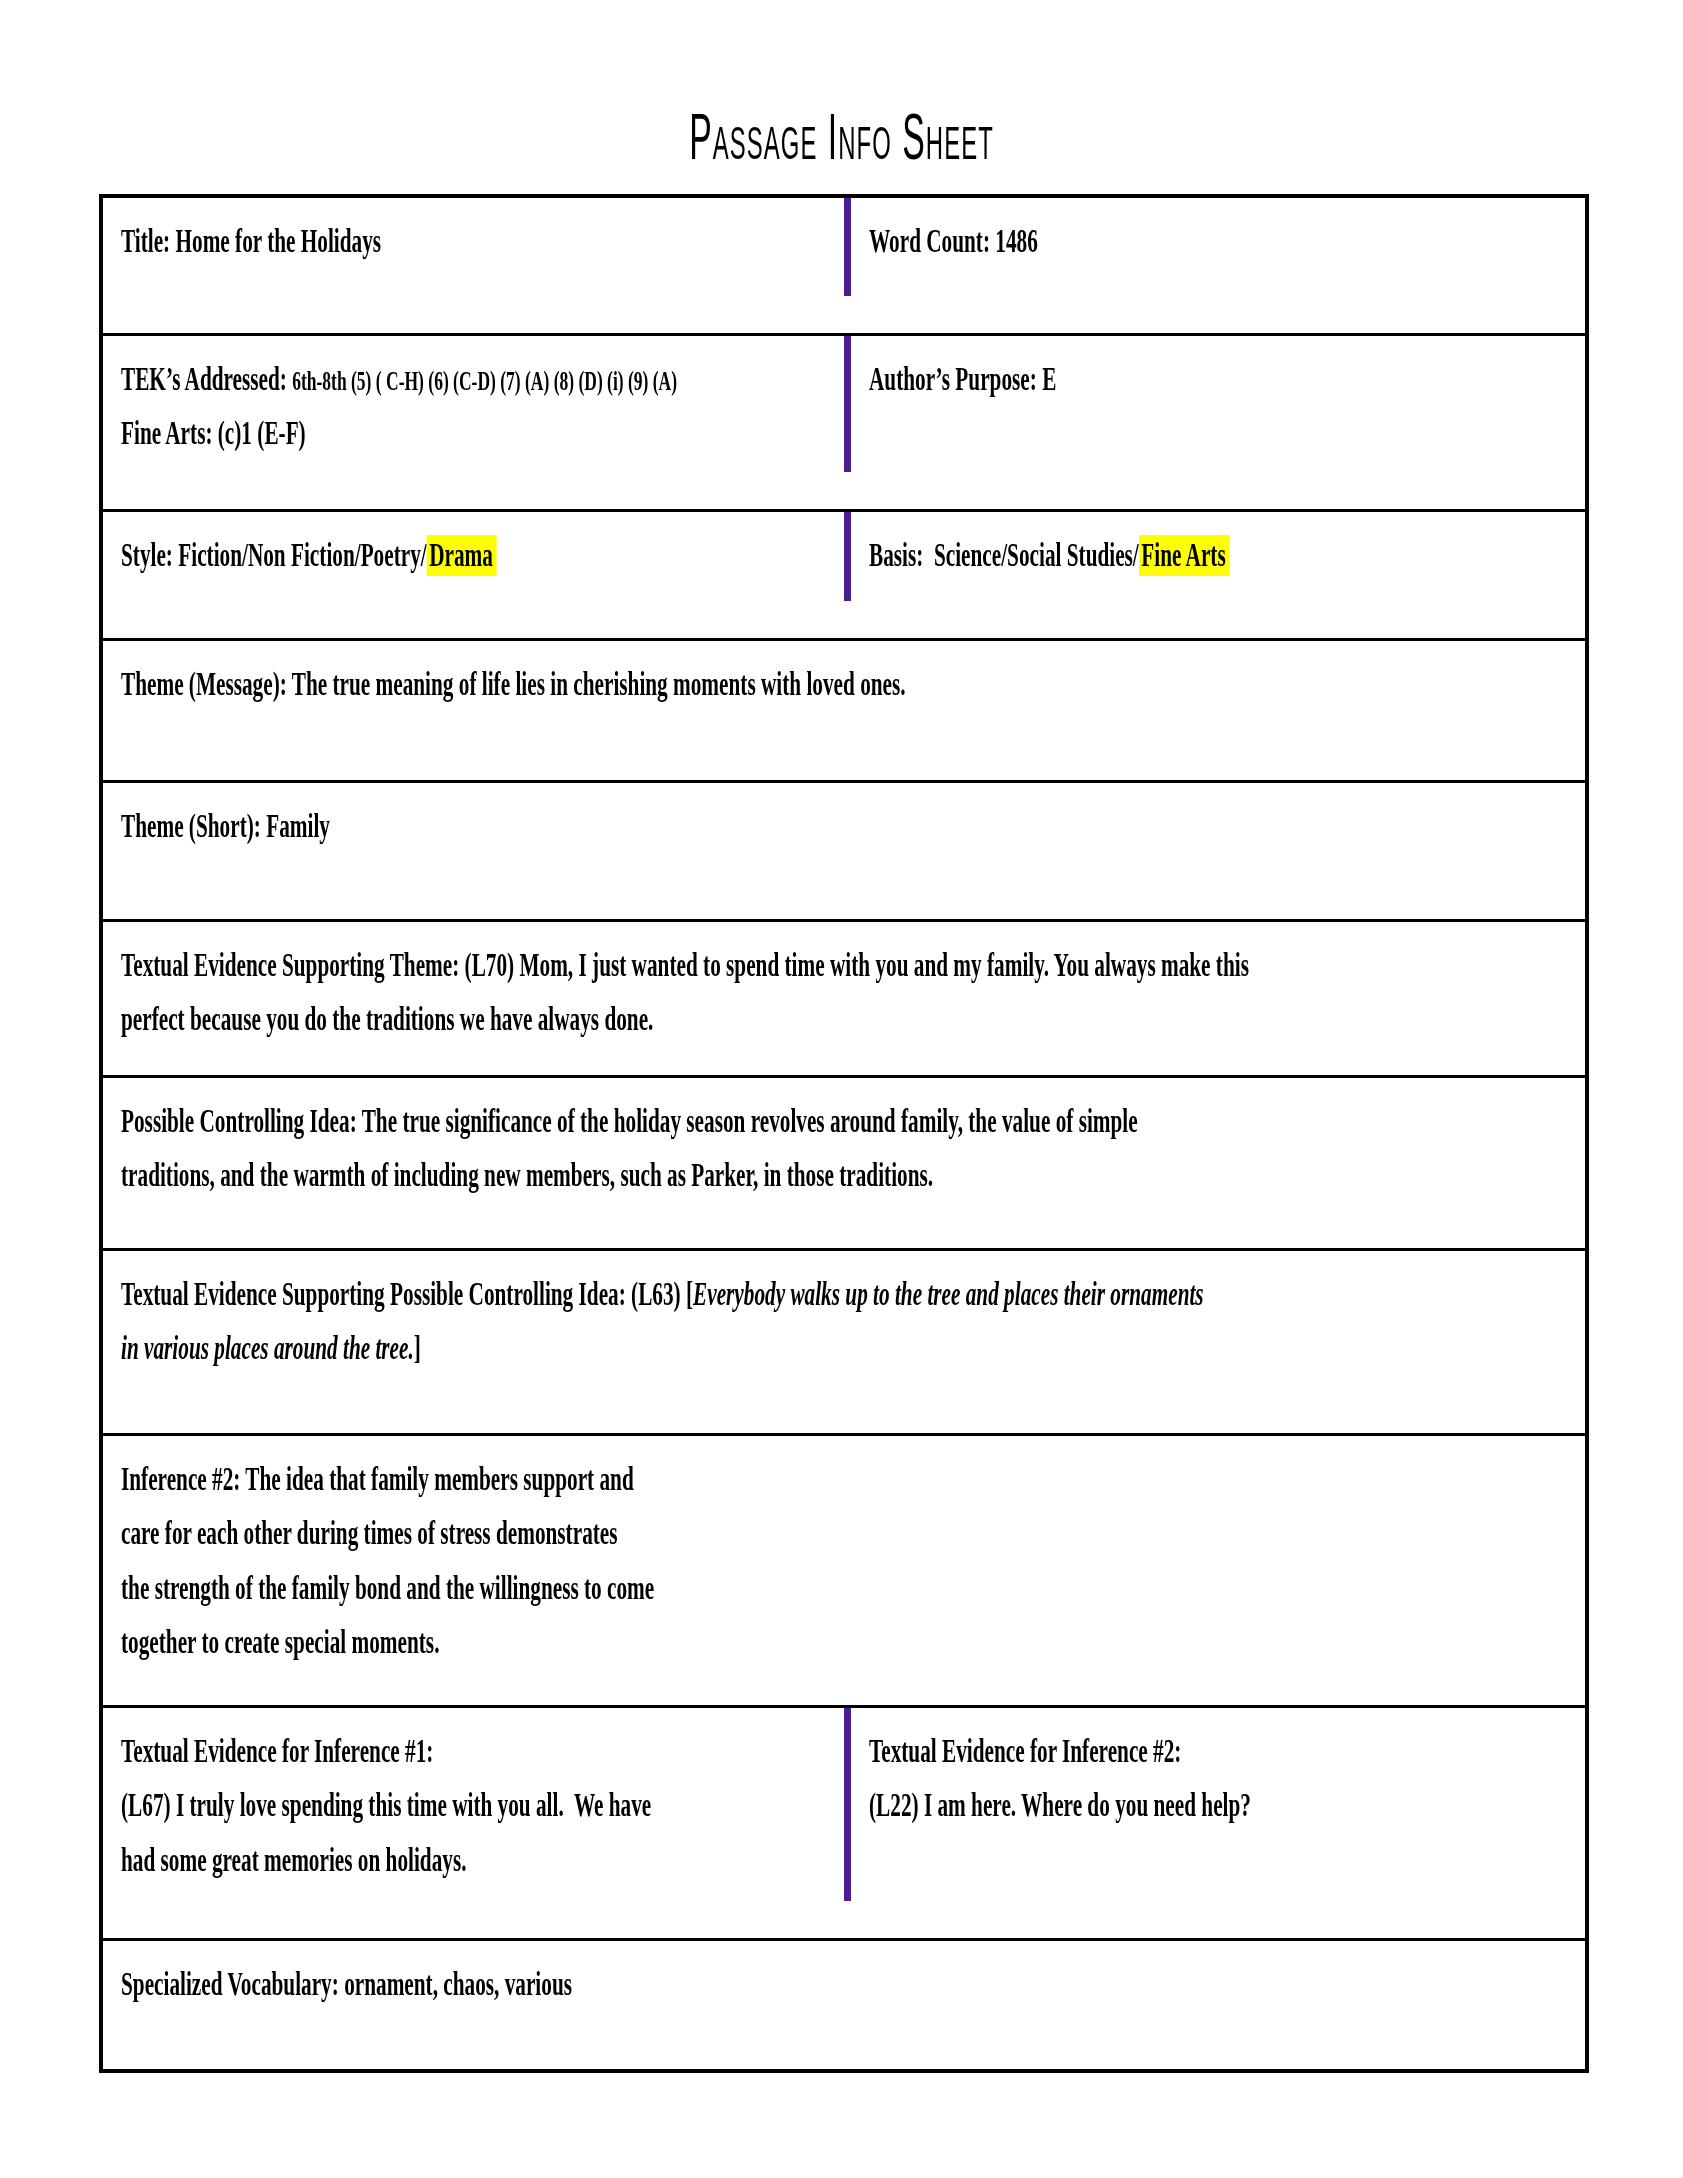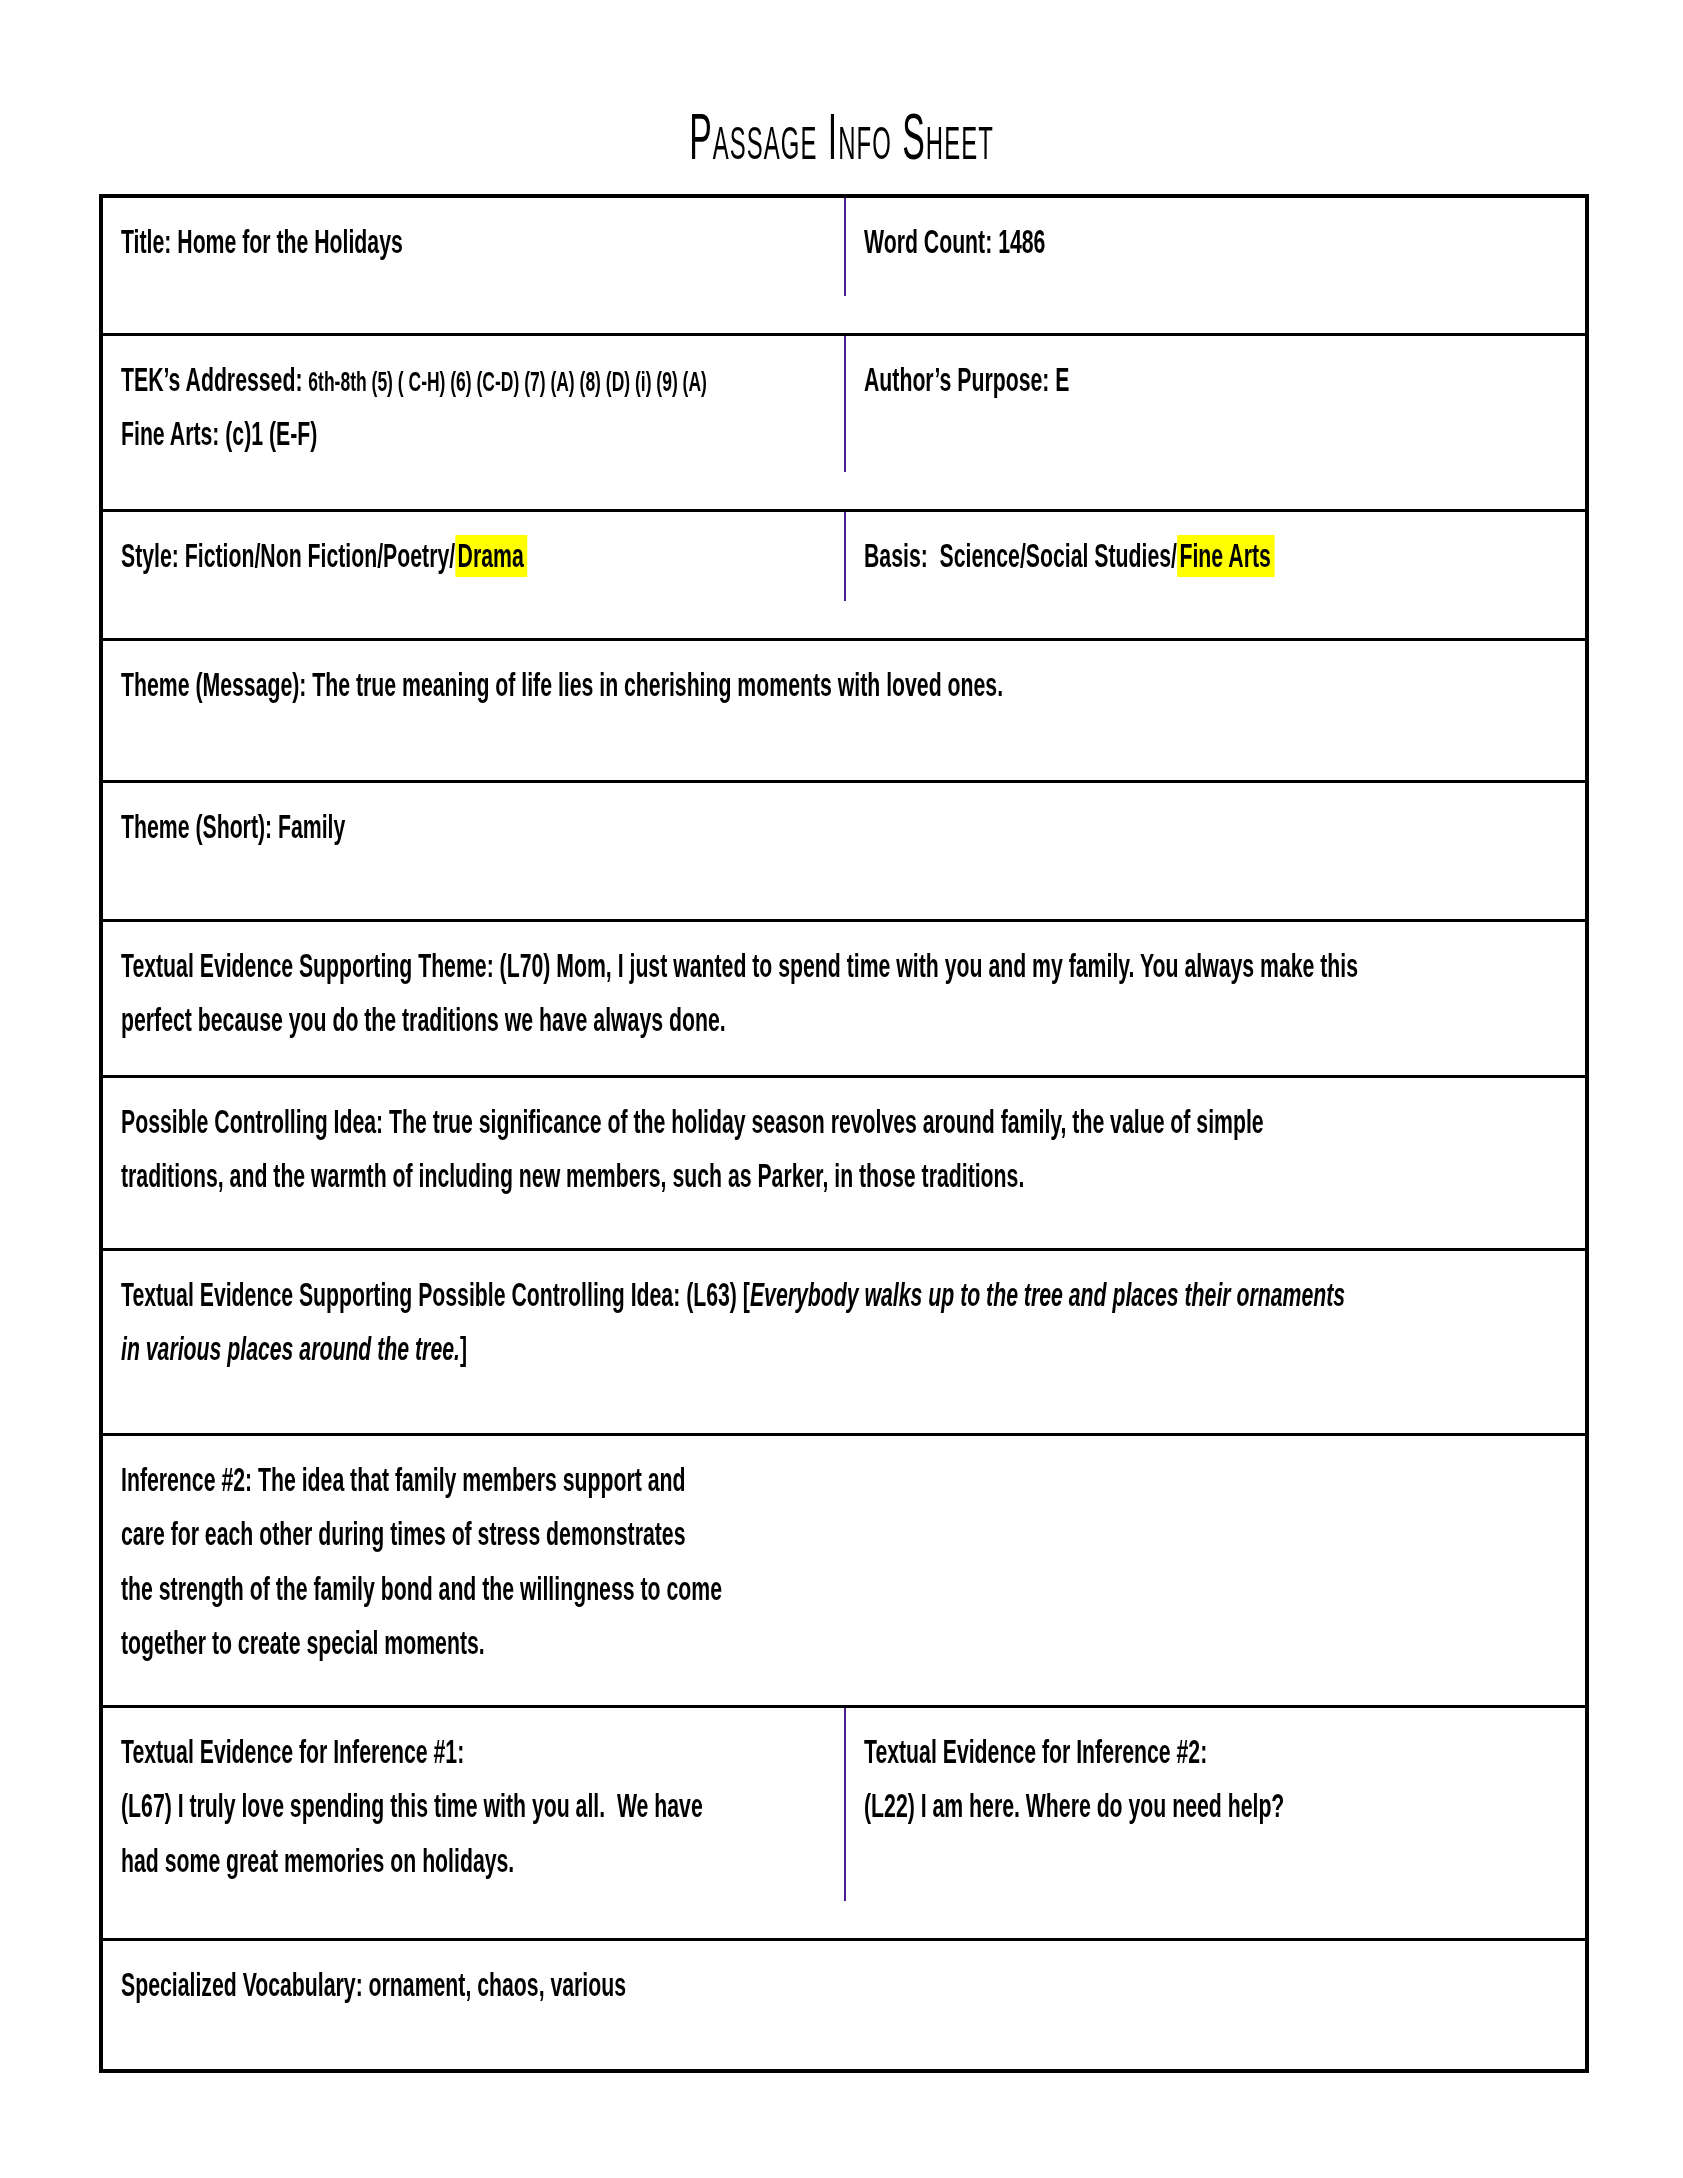--- a/index.html
+++ b/index.html
@@ -15,28 +15,29 @@
     text-align:center;
     font-variant:small-caps;
     font-size:65px; font-weight:400; letter-spacing:2px;
     transform:scaleX(0.52); transform-origin:center top;
     white-space:nowrap;
   }
   .sheet {
     position:absolute; left:99px; top:194px; width:1482px;
     border:4px solid #000;
     background:#fff;
+    font-family:Liberation Serif, serif;
   }
   .row { display:flex; box-sizing:border-box; position:relative; }
   .row + .row { border-top:3px solid #000;margin-top:37px; }
   .cell {
     box-sizing:border-box; flex:1 1 50%;
     padding:16px 18px; overflow:hidden; position:relative;
   }
-  .cell + .cell { border-left:2px solid #4c1d95; }
+  .cell + .cell { border-left:7px solid #4c1d95; }
   .cell.full { flex:1 1 100%; }
   .t {
     font-size:34px; font-weight:700; line-height:1.6;
     transform:scaleX(0.625); transform-origin:left top;
     width:160%;
   }
   .t.abs { position:absolute; top:16px; width:auto; white-space:nowrap; }
   .small { font-size:28px; }
   .i { font-style:italic; }
   .hl { background:#ffff00; padding:1px 6px 3px 4px; }

